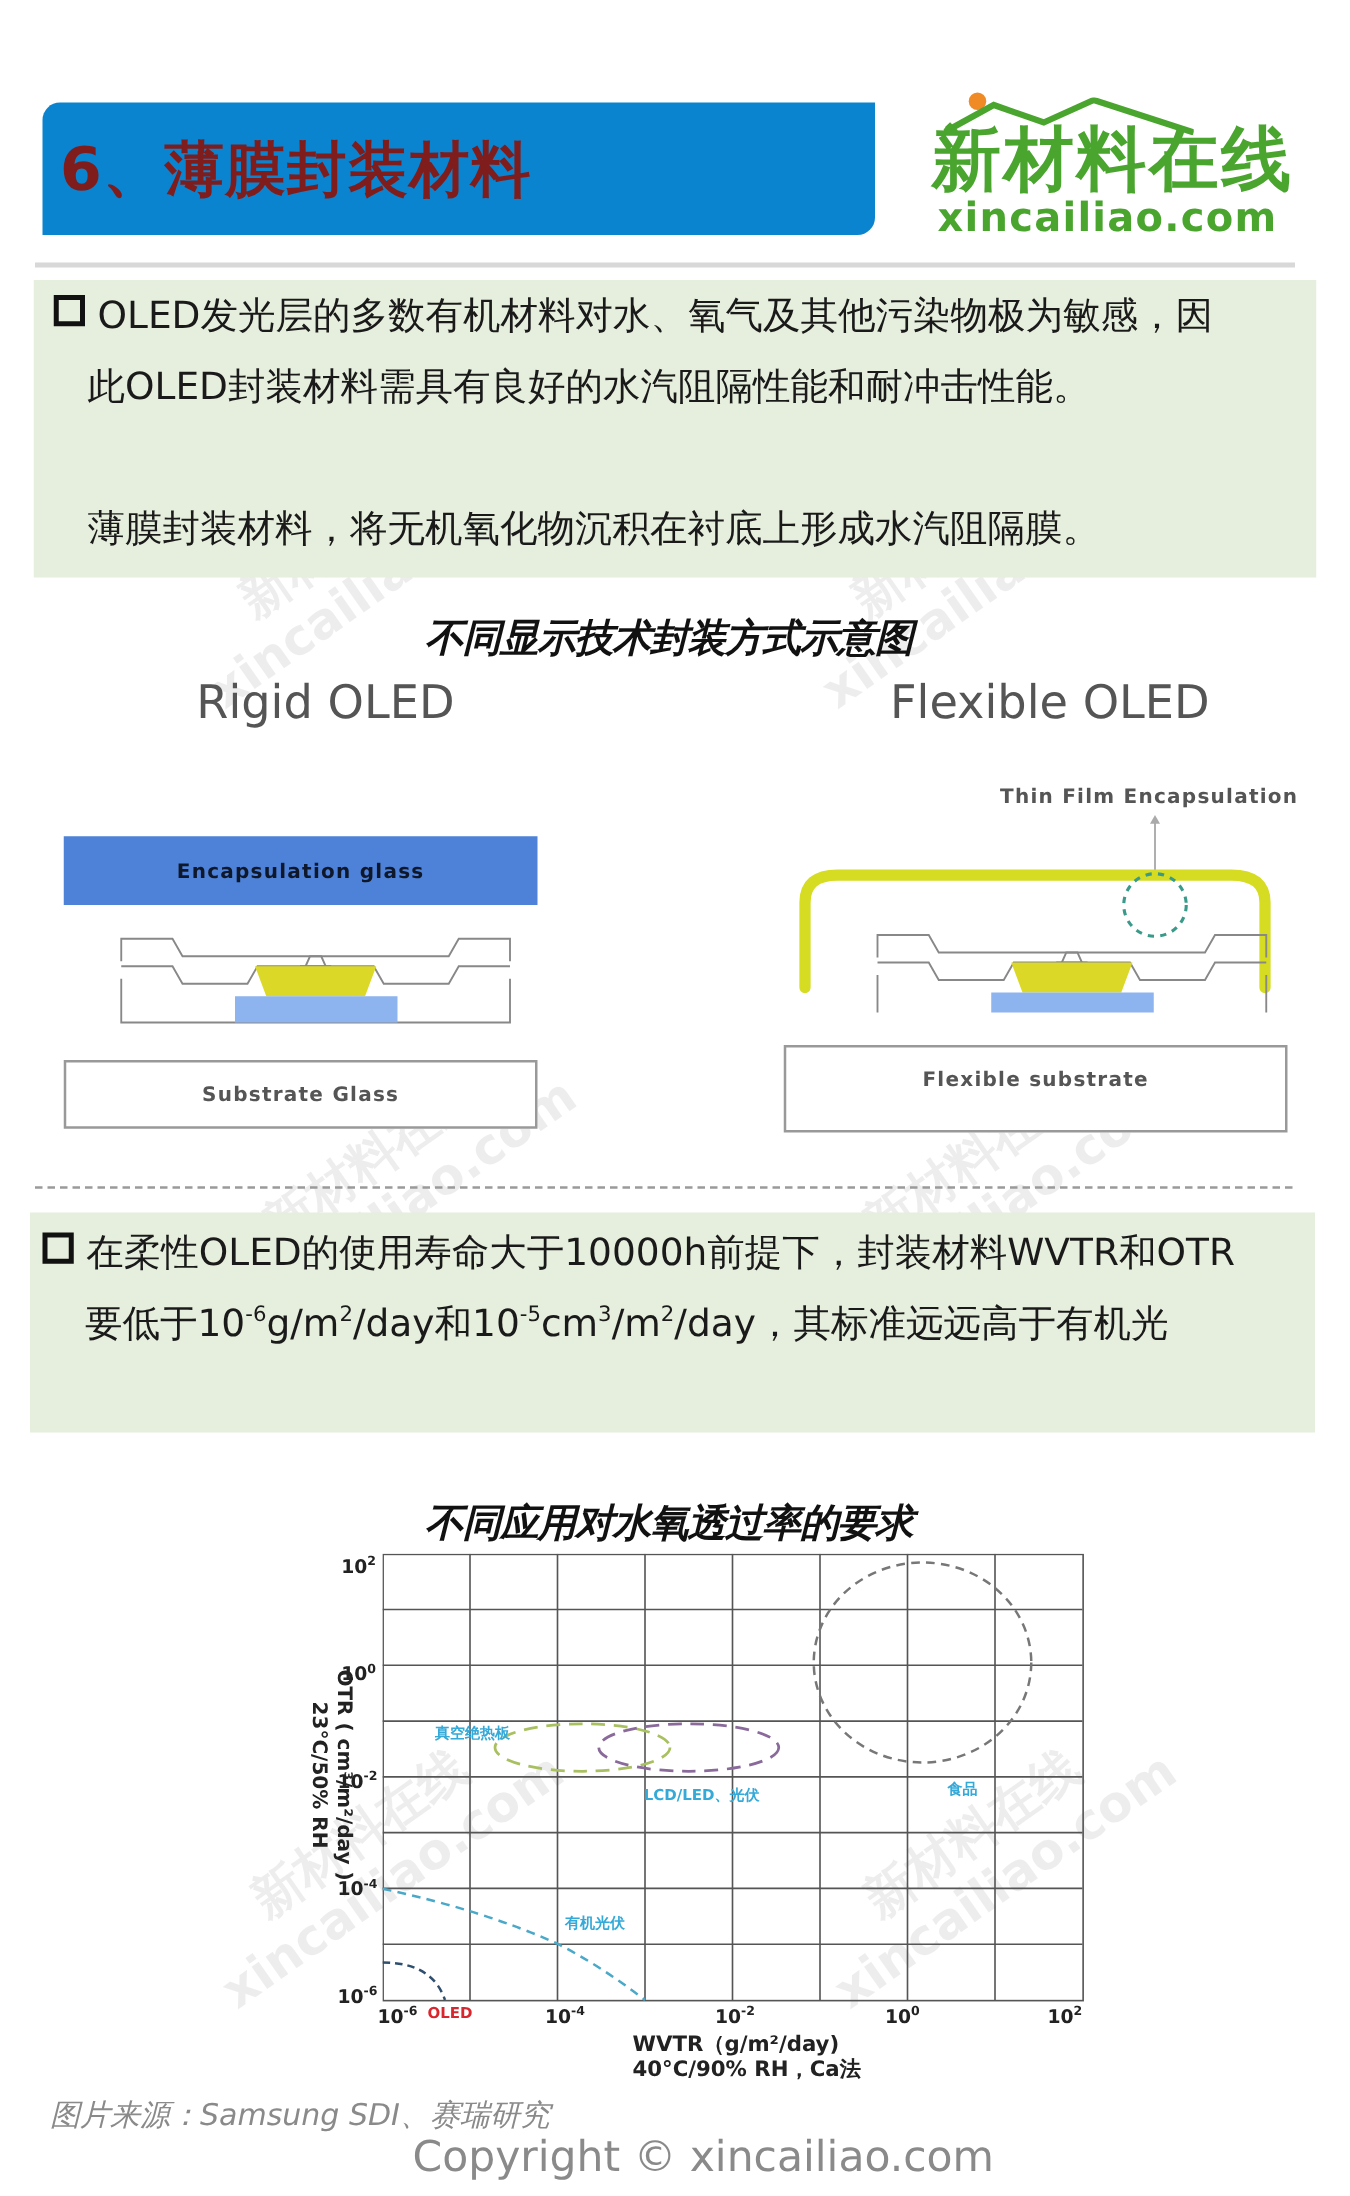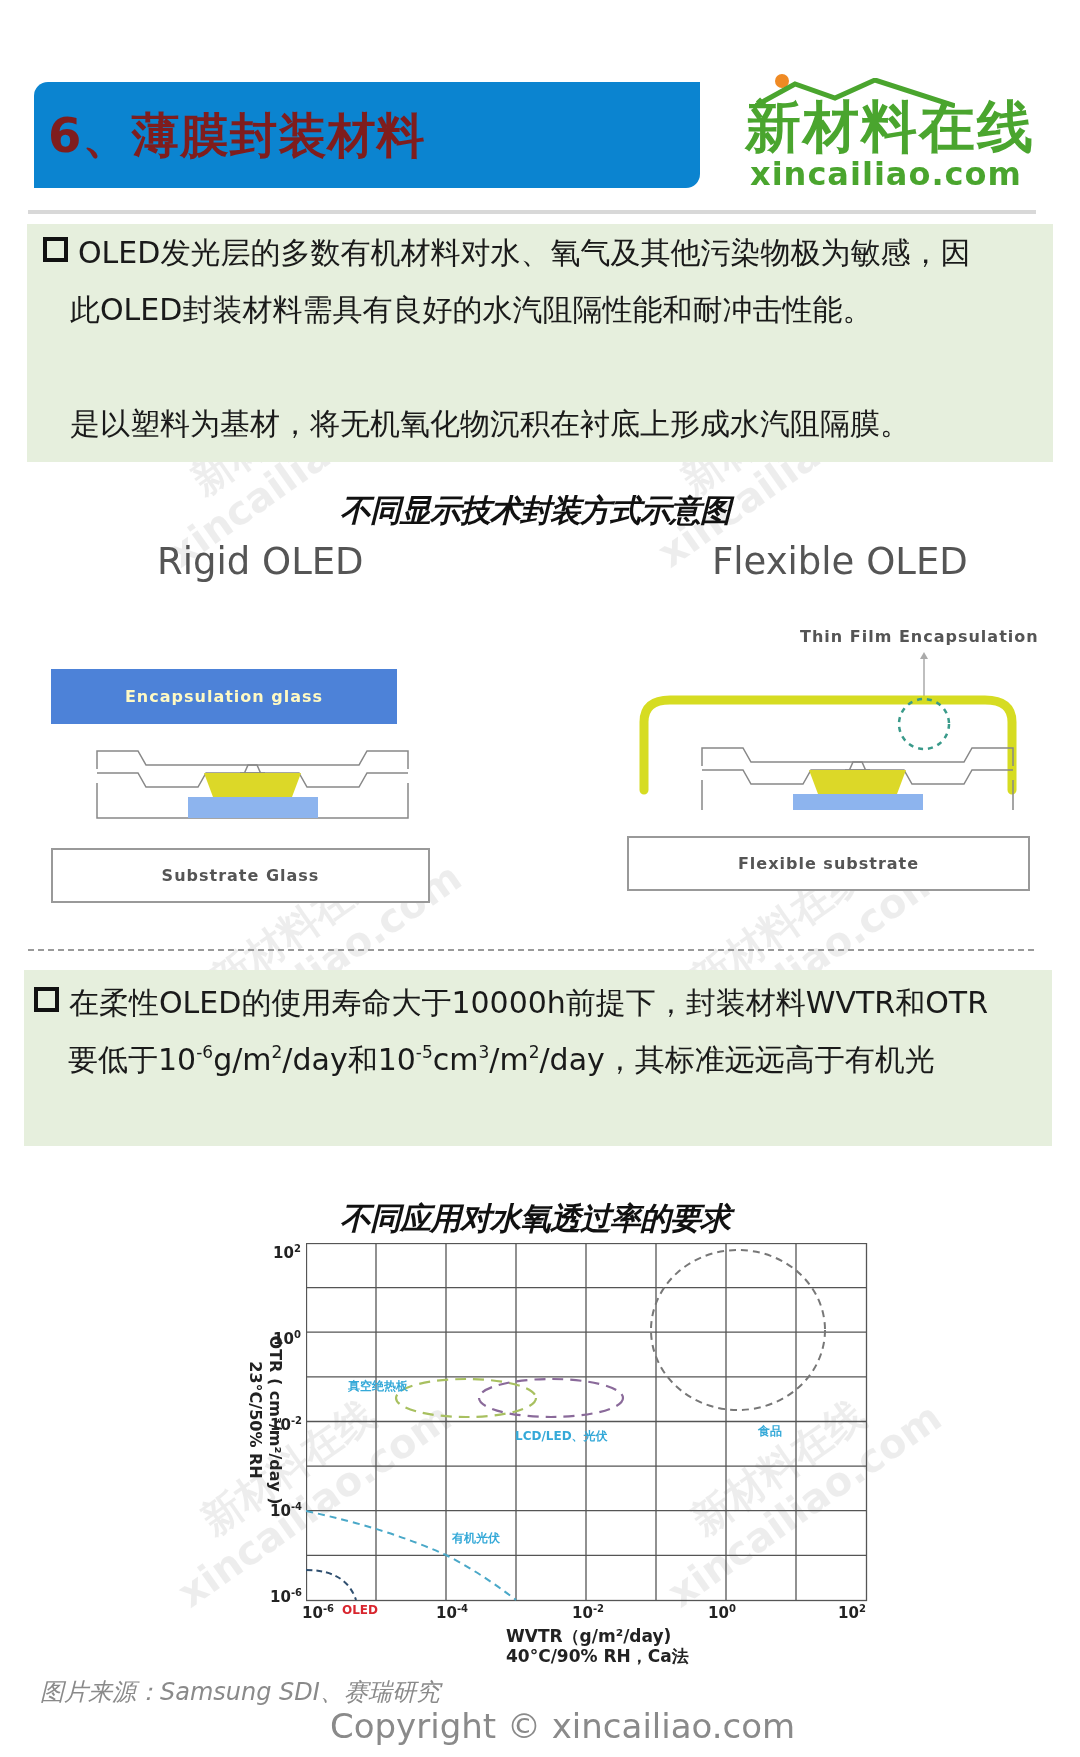--- a/index.html
+++ b/index.html
@@ -29,21 +29,21 @@
   .bullet { display:inline-block; width:17px; height:17px; border:4px solid #111; margin-right:10px;
             vertical-align:1px; box-sizing:content-box; }
   sup { font-size:17px; vertical-align:12px; line-height:0; }
 
   
   .caption { font-size:31px; font-weight:bold; font-style:italic; color:#111; white-space:nowrap;
              letter-spacing:-1px; }
   .oled-title { font-size:37px; color:#555; white-space:nowrap; }
 
   
-  .enc-glass { left:51px; top:669px; width:346px; height:55px; background:#4d82d8; color:#fef9c3;
+  .enc-glass { left:51px; top:669px; width:379px; height:55px; background:#4d82d8; color:#0f172a;
                font-size:16px; font-weight:bold; text-align:center; line-height:55px; letter-spacing:1px;}
   .substrate { background:#fff; border:2px solid #999; box-sizing:border-box; color:#555;
                font-size:16px; font-weight:bold; text-align:center; letter-spacing:1px; }
   .tfe-label { left:800px; top:627px; font-size:16px; font-weight:bold; color:#555; letter-spacing:1px; white-space:nowrap; }
 
   .dash-sep { left:28px; top:949px; width:1006px; height:0; border-top:2px dashed #9a9a9a; }
 
   
   .axis-lab { font-size:15px; font-weight:bold; color:#222; white-space:nowrap; }
   .region-lab { font-size:12px; font-weight:bold; white-space:nowrap; }
@@ -92,21 +92,21 @@
 <div class="abs watermark" style="left:630px;top:1440px;">
   <div>新材料在线</div>
     <div>xincailiao.com</div>
   </div>
 
 <div class="abs panel panel1">
   <div class="para" style="left:16px;top:0px;">
     <span class="bullet"></span><span>OLED发光层的多数有机材料对水、氧气及其他污染物极为敏感，因</span>
   </div>
   <div class="para" style="left:43px;top:57px;">此OLED封装材料需具有良好的水汽阻隔性能和耐冲击性能。</div>
-  <div class="para" style="left:43px;top:171px;">是以塑料为基材，将无机氧化物沉积在衬底上形成水汽阻隔膜。</div>
+  <div class="para" style="left:43px;top:171px;">薄膜封装材料，将无机氧化物沉积在衬底上形成水汽阻隔膜。</div>
 </div>
 
 <div class="abs caption" style="left:340px;top:490px;">不同显示技术封装方式示意图</div>
 <div class="abs oled-title" style="left:157px;top:540px;">Rigid OLED</div>
 <div class="abs oled-title" style="left:712px;top:540px;">Flexible OLED</div>
 
 <div class="abs enc-glass">Encapsulation  glass</div>
 <svg class="abs" style="left:90px;top:745px" width="330" height="75">
   <polyline points="7,24 7,6 48,6 56,20 167,20 175,38" fill="none" stroke="#888" stroke-width="1.5"></polyline>
   <polyline points="318,24 318,6 277,6 269,20 158,20 150,38" fill="none" stroke="#888" stroke-width="1.5"></polyline>
@@ -127,21 +127,21 @@
   <g transform="translate(40,92)">
     <polyline points="32,24 32,6 73,6 81,20 192,20 200,38" fill="none" stroke="#888" stroke-width="1.5"></polyline>
     <polyline points="343,24 343,6 302,6 294,20 183,20 175,38" fill="none" stroke="#888" stroke-width="1.5"></polyline>
     <polyline points="32,38 32,73 343,73 343,38" fill="none" stroke="#888" stroke-width="1.5"></polyline>
     <polyline points="32,28 73,28 81,42 133,42 141,28 200,28" fill="none" stroke="#888" stroke-width="1.5"></polyline>
     <polyline points="343,28 302,28 294,42 242,42 234,28 175,28" fill="none" stroke="#888" stroke-width="1.5"></polyline>
     <polygon points="139,28 236,28 227,52 148,52" fill="#dcd828"></polygon>
     <rect x="123" y="52" width="130" height="21" fill="#8db4ee"></rect>
   </g>
 </svg>
-<div class="abs substrate" style="left:627px;top:836px;width:403px;height:55px;line-height:51px;">Flexible substrate</div>
+<div class="abs substrate" style="left:627px;top:836px;width:403px;height:70px;line-height:51px;">Flexible substrate</div>
 
 <div class="abs dash-sep"></div>
 
 <div class="abs panel panel2">
   <div class="para" style="left:10px;top:4px;">
     <span class="bullet"></span><span>在柔性OLED的使用寿命大于10000h前提下，封装材料WVTR和OTR</span>
   </div>
   <div class="para" style="left:44px;top:61px;">
     <span>要低于10</span><sup>-6</sup><span>g/m</span><sup>2</sup><span>/day和10</span><sup>-5</sup><span>cm</span><sup>3</sup><span>/m</span><sup>2</sup><span>/day，其标准远远高于有机光</span>
   </div>

